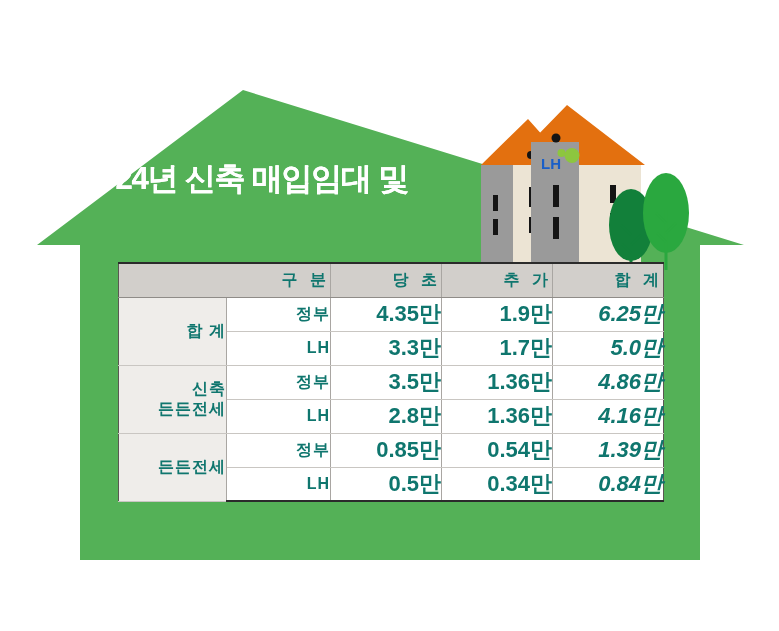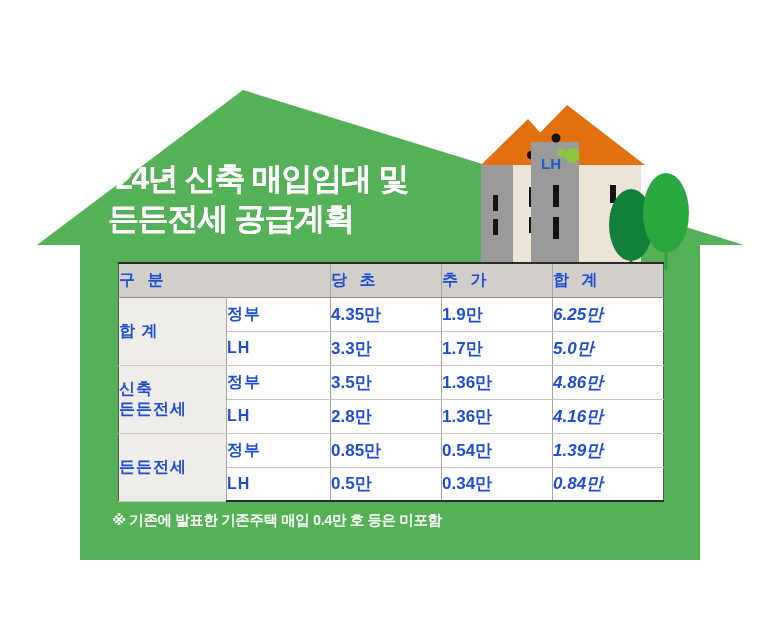--- a/index.html
+++ b/index.html
@@ -31,33 +31,33 @@
   
   #table-wrap{position:absolute;left:118px;top:262px;width:546px;}
   table#plan-table{
     border-collapse:collapse;width:546px;table-layout:fixed;
     background:#ffffff;
   }
   table#plan-table tr{height:34px;}
   #plan-table th,#plan-table td{
     border-left:1px solid #a9a6a2;border-right:1px solid #a9a6a2;
     border-top:1px solid #c9c6c2;border-bottom:1px solid #c9c6c2;
-    text-align:left;vertical-align:middle;
-    font-size:16px;color:#1d4ed8;font-weight:bold;
+    text-align:right;vertical-align:middle;
+    font-size:16px;color:#0f766e;font-weight:bold;
     padding:0;
   }
   #plan-table thead th{
     background:#d2cfcb;height:30px;font-size:16px;letter-spacing:4px;
     border-top:2.5px solid #2b2b2b;border-bottom:1px solid #8f8c88;
   }
   #plan-table tbody td.rowlabel{
     background:#efedea;letter-spacing:1px;line-height:1.25;
   }
   #plan-table tbody td.subname{background:#ffffff;letter-spacing:1px;}
-  #plan-table tbody td.val{background:#ffffff;font-size:17px;letter-spacing:0px;}
+  #plan-table tbody td.val{background:#ffffff;font-size:22px;letter-spacing:0px;}
   #plan-table tbody tr.group-start td{border-top:1.6px solid #5a5752;}
   #plan-table tbody tr:last-child td{border-bottom:2.5px solid #2b2b2b;}
   #plan-table thead th:first-child{border-left:1.6px solid #5a5752;}
   #plan-table thead th:last-child{border-right:1.6px solid #5a5752;}
   #plan-table tbody td:first-child{border-left:1.6px solid #5a5752;}
   #plan-table tbody td:last-child{border-right:1.6px solid #5a5752;font-style:italic;}
   .col-label{width:108px;}
   .col-sub{width:104px;}
   .col-v{width:111px;}
 
@@ -73,21 +73,20 @@
 
 <div id="stage">
 
   <svg id="green-house" viewBox="0 0 779 631" width="779" height="631" aria-hidden="true">
 
     <path d="M243,90 L744,245 L700,245 L700,560 L80,560 L80,245 L37,245 Z" fill="#54b157"></path>
   </svg>
 
   <div id="title-block">
     <div class="title-line" id="title-line-1">‘24년  신축 매입임대 및</div>
-    <div class="title-line" id="title-line-2">든든전세 공급계획</div>
   </div>
 
   <svg id="illustration" viewBox="0 0 310 200" width="310" height="200" aria-hidden="true">
 
     <g>
       <rect x="26" y="70" width="32" height="100" fill="#9a9a9a"></rect>
       <rect x="58" y="56" width="40" height="114" fill="#ece4d4"></rect>
       <polygon points="26,70 73,24 106,61 98,61 98,70" fill="#e3700f"></polygon>
       <circle cx="76" cy="60" r="4" fill="#141414"></circle>
       <rect x="38" y="100" width="5" height="16" fill="#141414"></rect>
@@ -188,15 +187,14 @@
         <tr>
           <td class="subname">LH</td>
           <td class="val">0.5만</td>
           <td class="val">0.34만</td>
           <td class="val">0.84만</td>
         </tr>
       </tbody>
     </table>
   </div>
 
-  <div id="footnote">※ 기존에 발표한 기존주택 매입 0.4만 호 등은 미포함</div>
 
 </div>
 
 </body></html>

